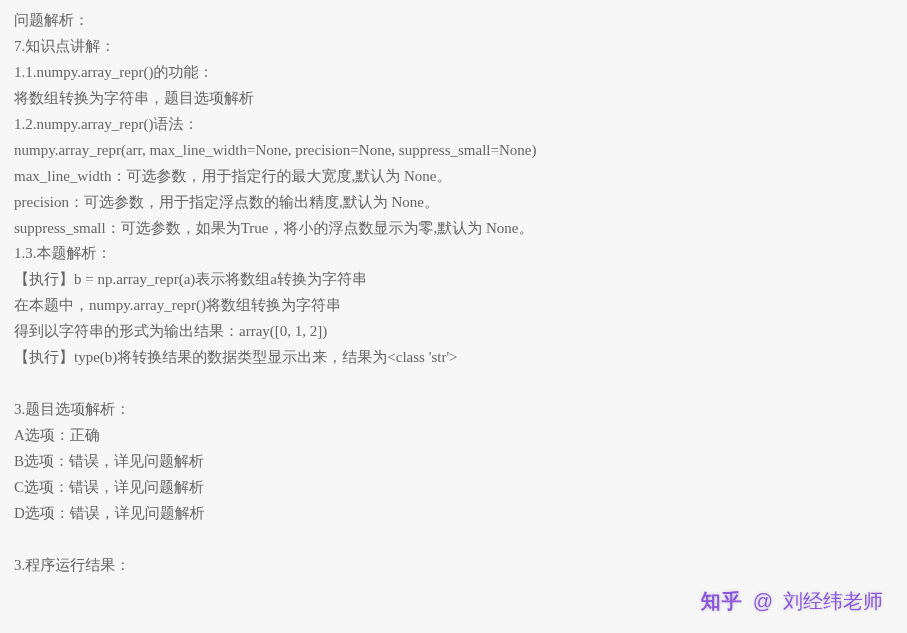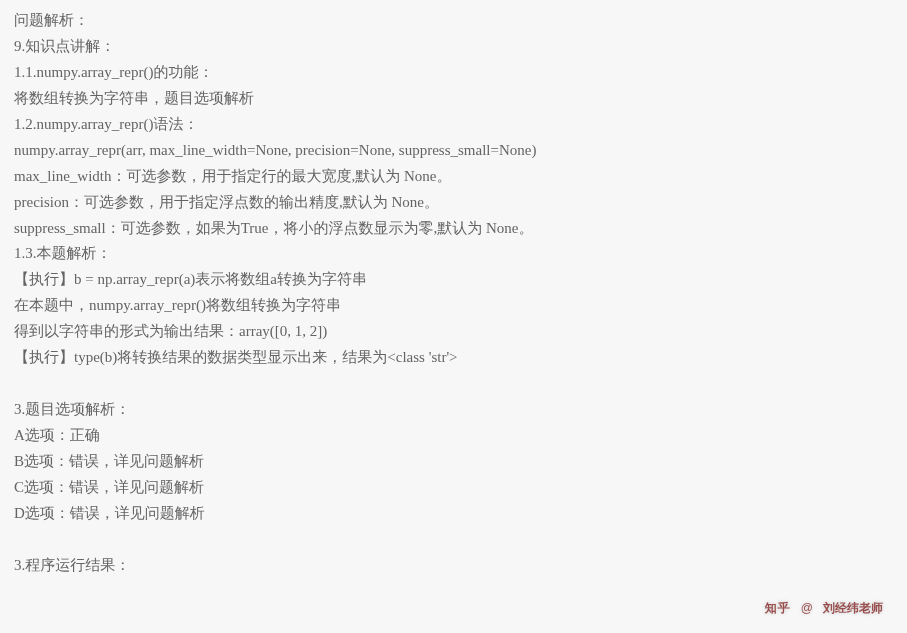--- a/index.html
+++ b/index.html
@@ -26,48 +26,48 @@
     white-space: pre;
     letter-spacing: 0;
   }
   .blank {
     height: 1.73em;
   }
   .watermark {
     position: absolute;
     right: 24px;
     bottom: 14px;
-    color: #7f1d1d;
+    color: #6d28d9;
     opacity: 0.78;
     font-family: "Microsoft YaHei", "PingFang SC", sans-serif;
-    font-size: 12px;
+    font-size: 20px;
     display: flex;
     align-items: flex-end;
     gap: 10px;
     pointer-events: none;
     user-select: none;
     text-shadow: 0 0 4px rgba(0,0,0,0.25);
   }
   .watermark .zh {
     font-weight: 600;
     letter-spacing: 1px;
   }
   .watermark .at {
     font-weight: 400;
   }
   .watermark .name {
-    font-weight: 700;
+    font-weight: 400;
   }
 </style>
 </head>
 <body>
 
 <div class="page">
   <div class="line">问题解析：</div>
-  <div class="line">9.知识点讲解：</div>
+  <div class="line">7.知识点讲解：</div>
   <div class="line">1.1.numpy.array_repr()的功能：</div>
   <div class="line">将数组转换为字符串，题目选项解析</div>
   <div class="line">1.2.numpy.array_repr()语法：</div>
   <div class="line">numpy.array_repr(arr, max_line_width=None, precision=None, suppress_small=None)</div>
   <div class="line">max_line_width：可选参数，用于指定行的最大宽度,默认为 None。</div>
   <div class="line">precision：可选参数，用于指定浮点数的输出精度,默认为 None。</div>
   <div class="line">suppress_small：可选参数，如果为True，将小的浮点数显示为零,默认为 None。</div>
   <div class="line">1.3.本题解析：</div>
   <div class="line">【执行】b = np.array_repr(a)表示将数组a转换为字符串</div>
   <div class="line">在本题中，numpy.array_repr()将数组转换为字符串</div>

